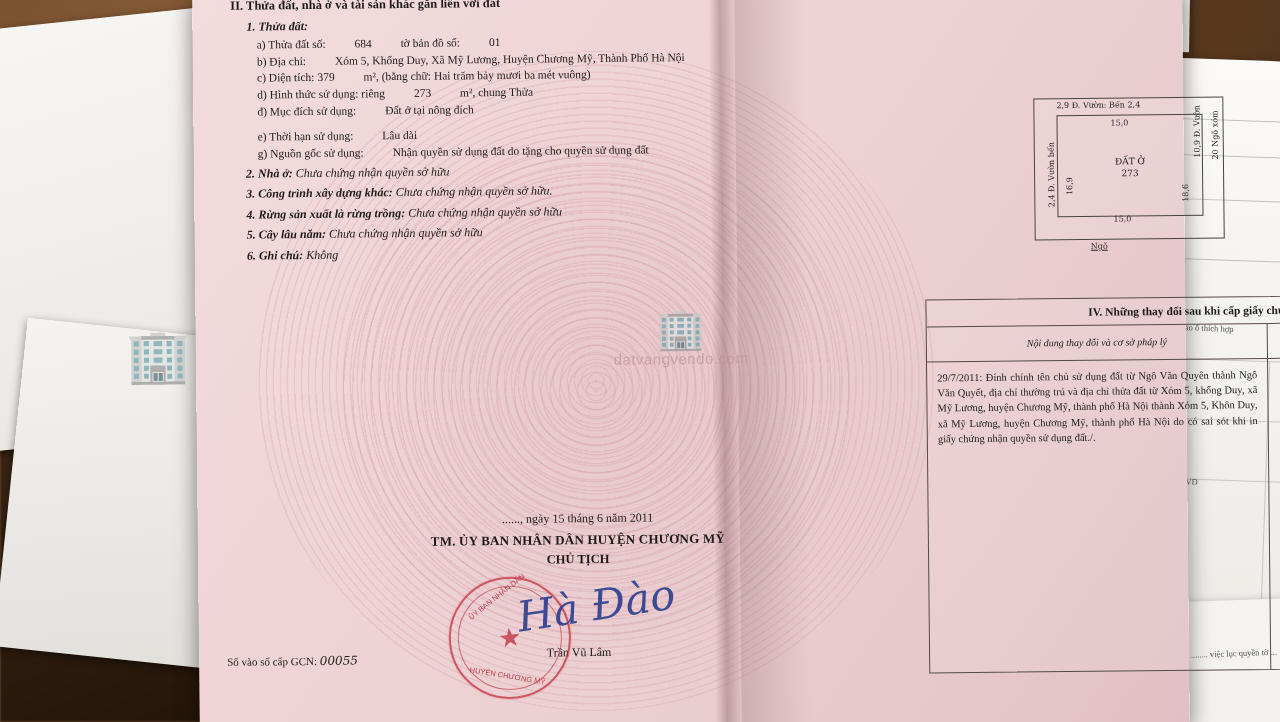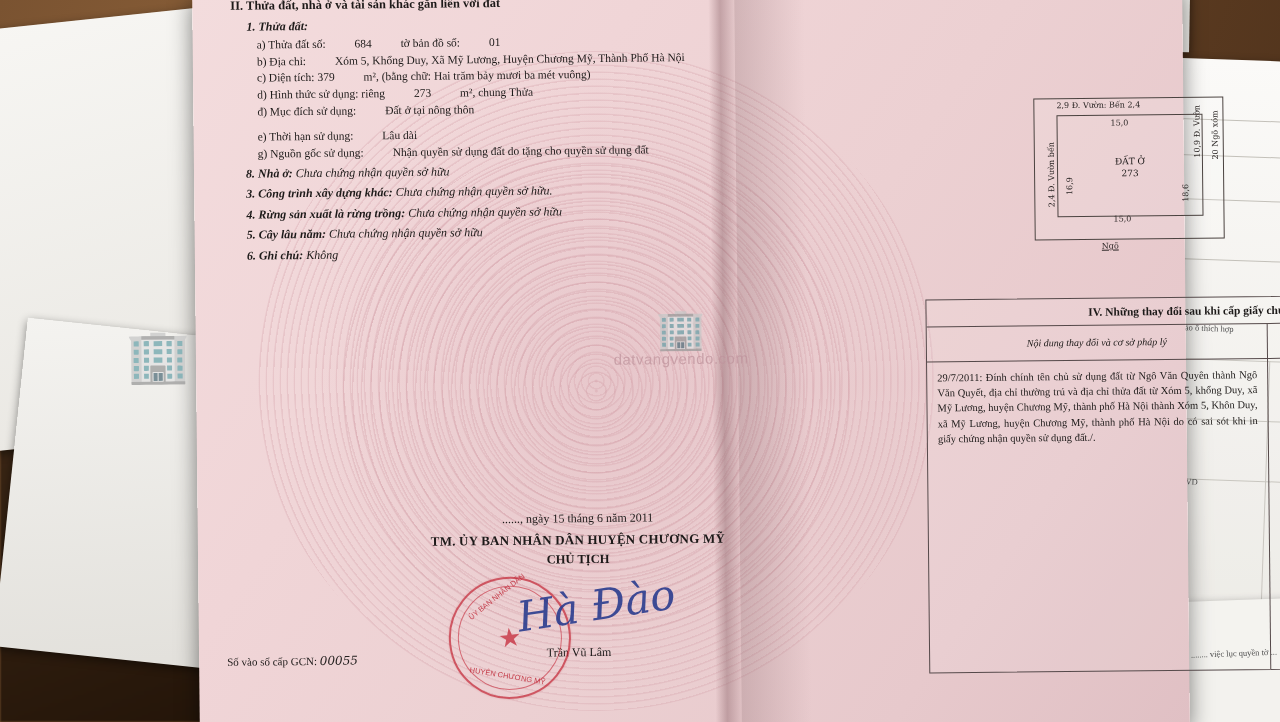--- a/index.html
+++ b/index.html
@@ -453,35 +453,35 @@
       </div>
 
       <div class="row">
         <span>d) Hình thức sử dụng: riêng</span>
         <span class="v">273</span>
         <span class="v">m², chung  Thửa</span>
       </div>
 
       <div class="row">
         <span>đ) Mục đích sử dụng:</span>
-        <span class="v">Đất ở tại nông thôn</span>
+        <span class="v">Đất ở tại nông đích</span>
       </div>
 
       <div class="row" style="margin-top:10px;">
         <span>e) Thời hạn sử dụng:</span>
         <span class="v">Lâu dài</span>
       </div>
 
       <div class="row">
         <span>g) Nguồn gốc sử dụng:</span>
         <span class="v">Nhận quyền sử dụng đất do tặng cho quyền sử dụng đất</span>
       </div>
 
       <div class="item">
-        <b>8. Nhà ở:</b>
+        <b>2. Nhà ở:</b>
         <span class="after">Chưa chứng nhận quyền sở hữu</span>
       </div>
       <div class="item">
         <b>3. Công trình xây dựng khác:</b>
         <span class="after">Chưa chứng nhận quyền sở hữu.</span>
       </div>
       <div class="item">
         <b>4. Rừng sản xuất là rừng trồng:</b>
         <span class="after">Chưa chứng nhận quyền sở hữu</span>
       </div>
@@ -531,21 +531,21 @@
         <div class="plot-lbl rot-left" style="left:176px; top:62px;">20 Ngõ xóm</div>
         <div class="plot-lbl rot-left" style="left:146px; top:104px;">18,6</div>
         <div class="plot-lbl" style="left:78px; top:116px;">15,0</div>
         <div id="plot-inner">
           <div id="plot-area">
             <div>ĐẤT Ở</div>
             <div>273</div>
           </div>
         </div>
       </div>
-      <div class="plot-lbl" style="left:347px; top:256px;text-decoration:underline;">Ngõ</div>
+      <div class="plot-lbl" style="left:336px; top:256px;text-decoration:underline;">Ngõ</div>
 
       <div id="sec4">
         <div id="sec4-head">IV. Những thay đổi sau khi cấp giấy chứng nhận</div>
         <div id="sec4-cols">
           <div id="sec4-col-left">
             <div class="col-head">Nội dung thay đổi và cơ sở pháp lý</div>
             <div id="sec4-body">29/7/2011: Đính chính tên chủ sử dụng đất từ Ngô Văn Quyên thành Ngô Văn Quyết, địa chỉ thường trú và địa chỉ thửa đất từ Xóm 5, khổng Duy, xã Mỹ Lương, huyện Chương Mỹ, thành phố Hà Nội thành Xóm 5, Khôn Duy, xã Mỹ Lương, huyện Chương Mỹ, thành phố Hà Nội do có sai sót khi in giấy chứng nhận quyền sử dụng đất./.</div>
           </div>
           <div id="sec4-col-right">
             <div class="col-head">Xác nhận của cơ quan có thẩm quyền</div>

